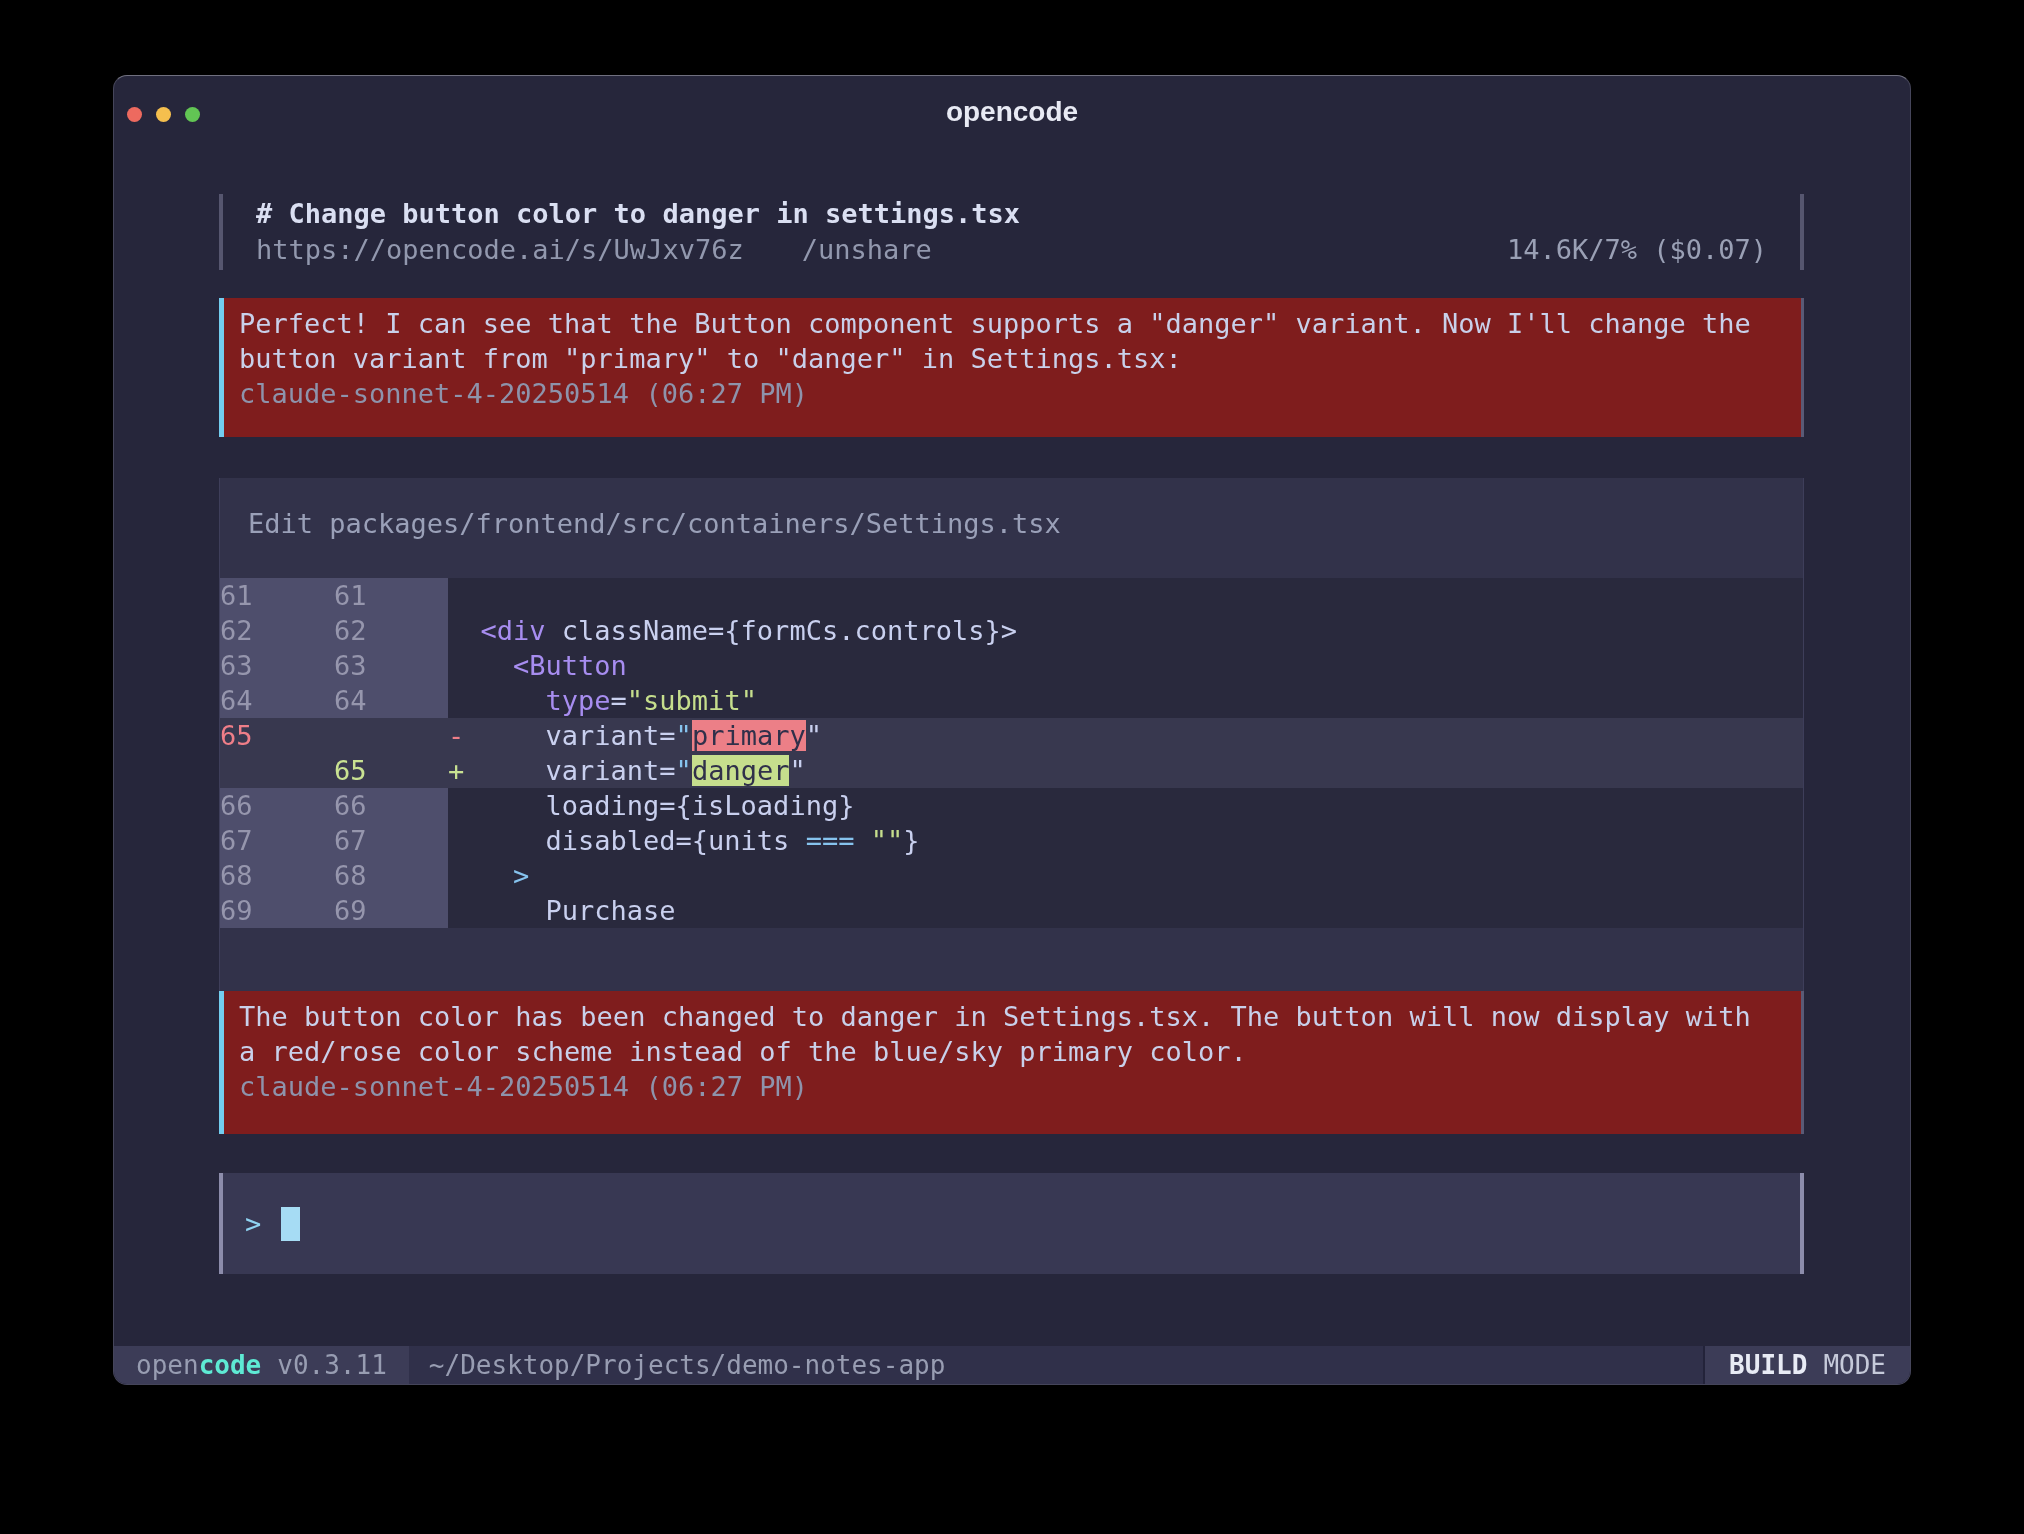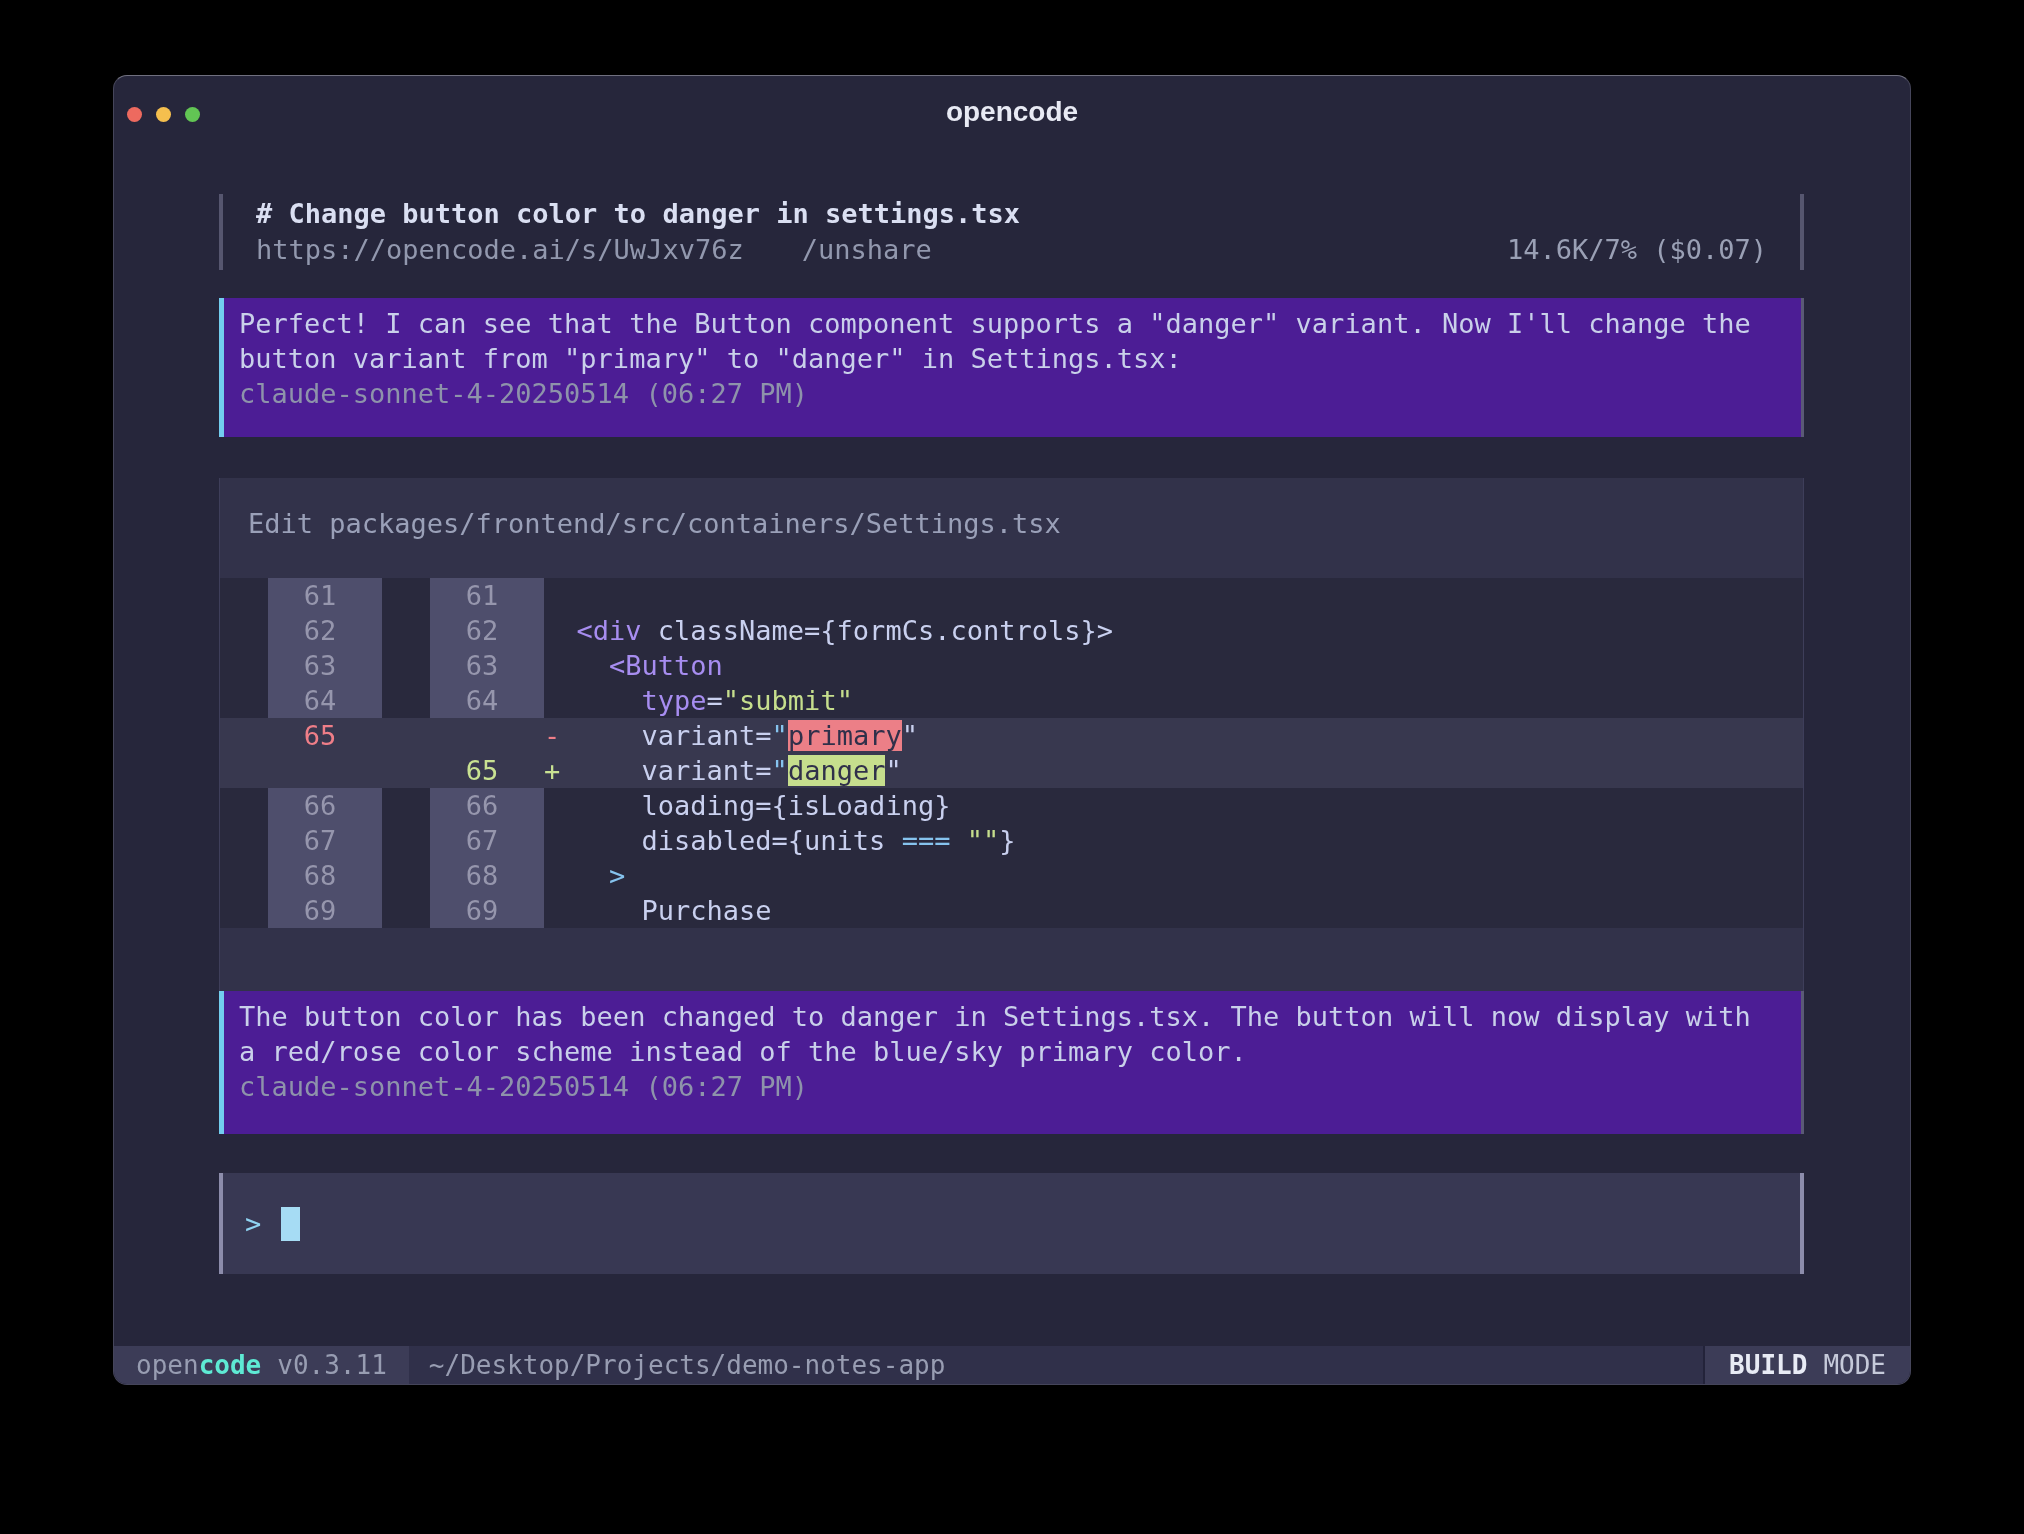--- a/index.html
+++ b/index.html
@@ -27,36 +27,36 @@
     position:absolute;left:105px;top:118px;width:1585px;box-sizing:border-box;
     border-left:4px solid #56566f;border-right:4px solid #56566f;
     padding:2px 33px;font-size:27px;line-height:36px;
   }
   .sh-title{font-weight:bold;color:#dadff2;}
   .sh-row2{position:relative;color:#9298ae;}
   .sh-unshare{margin-left:58px;}
   .sh-stats{position:absolute;right:0;top:0;color:#9aa0b5;}
   
   .msg{
-    position:absolute;left:105px;width:1585px;box-sizing:border-box;background:#4c1d95;
+    position:absolute;left:105px;width:1585px;box-sizing:border-box;background:#7f1d1d;
     border-left:5px solid #73cdef;border-right:3px solid #5a5a76;
     padding:8px 16px 0 15px;font-size:27px;line-height:35px;color:#c9d0ea;
   }
   .msg1{top:222px;height:139px;}
   .msg2{top:915px;height:143px;}
   .msg-meta{color:#8e93ab;}
   
   .diff-card{
     position:absolute;left:105px;top:402px;width:1585px;height:548px;background:#32324a;
     box-sizing:border-box;padding-top:28px;font-size:27px;line-height:35px;
     border-left:1px solid #3e3e5a;border-right:1px solid #3e3e5a;
   }
   .diff-header{padding-left:28px;color:#9aa0b8;margin-bottom:37px;}
   .drow{display:flex;height:35px;background:#29293d;}
-  .g{flex:0 0 114px;text-align:center;padding-right:10px;box-sizing:border-box;background:#4e4e6c;color:#9696ad;margin-left:48px;}
+  .g{flex:0 0 114px;text-align:left;padding-right:10px;box-sizing:border-box;background:#4e4e6c;color:#9696ad;}
   .dcode{flex:1;white-space:pre;}
   .drow.del,.drow.add{background:#38384f;}
   .drow.del .g,.drow.add .g{background:transparent;}
   .drow.del .g-old{color:#ef7e88;}
   .drow.add .g-new{color:#c9e292;}
   .tk-plain{color:#c9d0ef}
   .tk-purple{color:#a78df0}
   .tk-string{color:#c6de8d}
   .tk-blue{color:#86c3ee}
   .tk-del-marker{color:#ef7e88}

